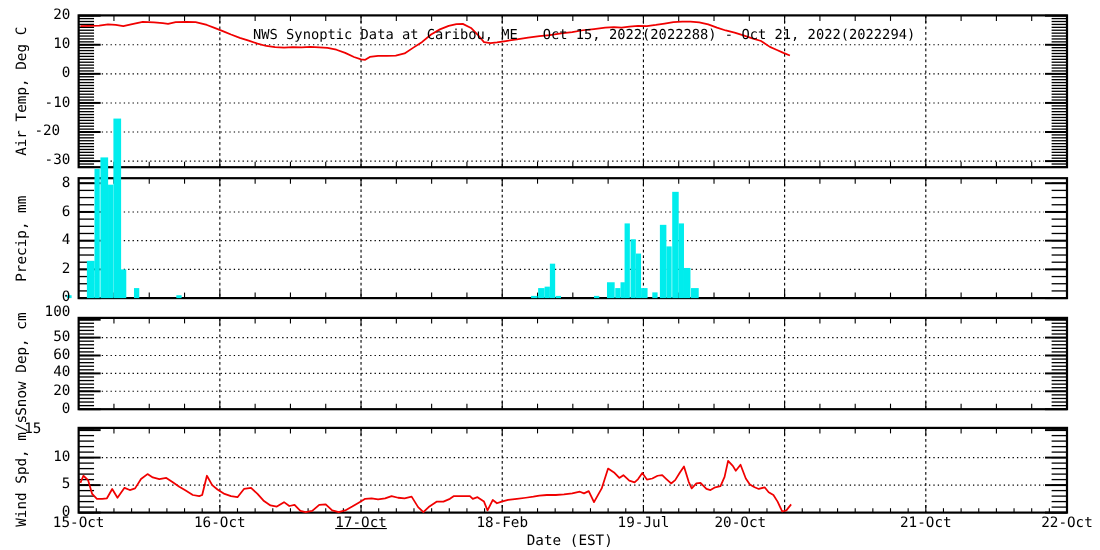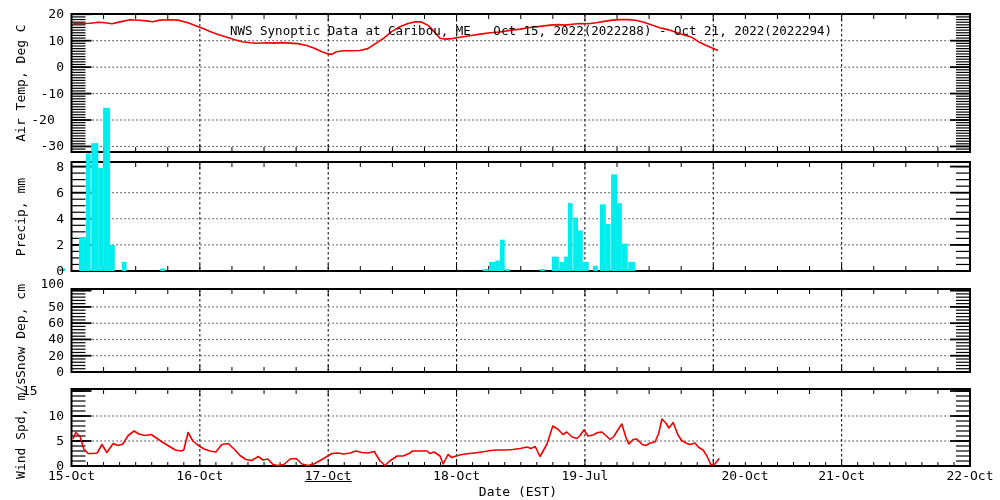--- a/index.html
+++ b/index.html
@@ -626,18 +626,18 @@
     <div class="lbl" style="left: 22px; top: 364px; width: 42px; text-align: right;">0</div>
     <div class="lbl" style="left: 20px; top: 330.5px; transform: translate(-50%, -50%) rotate(-90deg); white-space: nowrap;">Snow Dep, cm</div>
     <div class="lbl" style="left: 22px; top: 383px; width: 42px; text-align: left;">15</div>
     <div class="lbl" style="left: 22px; top: 408px; width: 42px; text-align: right;">10</div>
     <div class="lbl" style="left: 22px; top: 433px; width: 42px; text-align: right;">5</div>
     <div class="lbl" style="left: 22px; top: 458px; width: 42px; text-align: right;">0</div>
     <div class="lbl" style="left: 20px; top: 427.5px; transform: translate(-50%, -50%) rotate(-90deg); white-space: nowrap;">Wind Spd, m/s</div>
     <div class="lbl" style="left: 71.5px; top: 468px; transform: translateX(-50%); white-space: nowrap;">15-Oct</div>
     <div class="lbl" style="left: 199.857px; top: 468px; transform: translateX(-50%); white-space: nowrap;">16-Oct</div>
     <div class="lbl" style="left: 328.214px; top: 468px; transform: translateX(-50%); white-space: nowrap; text-decoration: underline;">17-Oct</div>
-    <div class="lbl" style="left: 456.571px; top: 468px; transform: translateX(-50%); white-space: nowrap;">18-Oct</div>
+    <div class="lbl" style="left: 456.571px; top: 468px; transform: translateX(-50%); white-space: nowrap;">18-Feb</div>
     <div class="lbl" style="left: 584.929px; top: 468px; transform: translateX(-50%); white-space: nowrap;">19-Jul</div>
-    <div class="lbl" style="left: 745px; top: 468px; transform: translateX(-50%); white-space: nowrap; text-align: center;">20-Oct</div>
+    <div class="lbl" style="left: 673px; top: 468px; transform: translateX(-50%); white-space: nowrap; text-align: center;">20-Oct</div>
     <div class="lbl" style="left: 841.643px; top: 468px; transform: translateX(-50%); white-space: nowrap;">21-Oct</div>
     <div class="lbl" style="left: 970px; top: 468px; transform: translateX(-50%); white-space: nowrap;">22-Oct</div>
   </div>
 
 </body></html>

